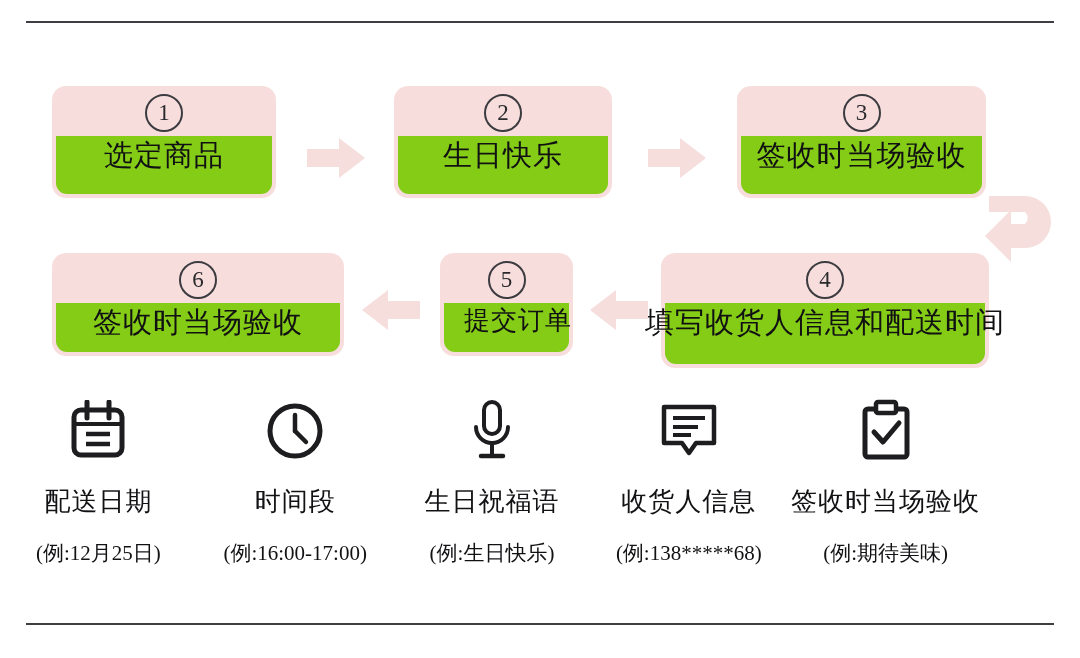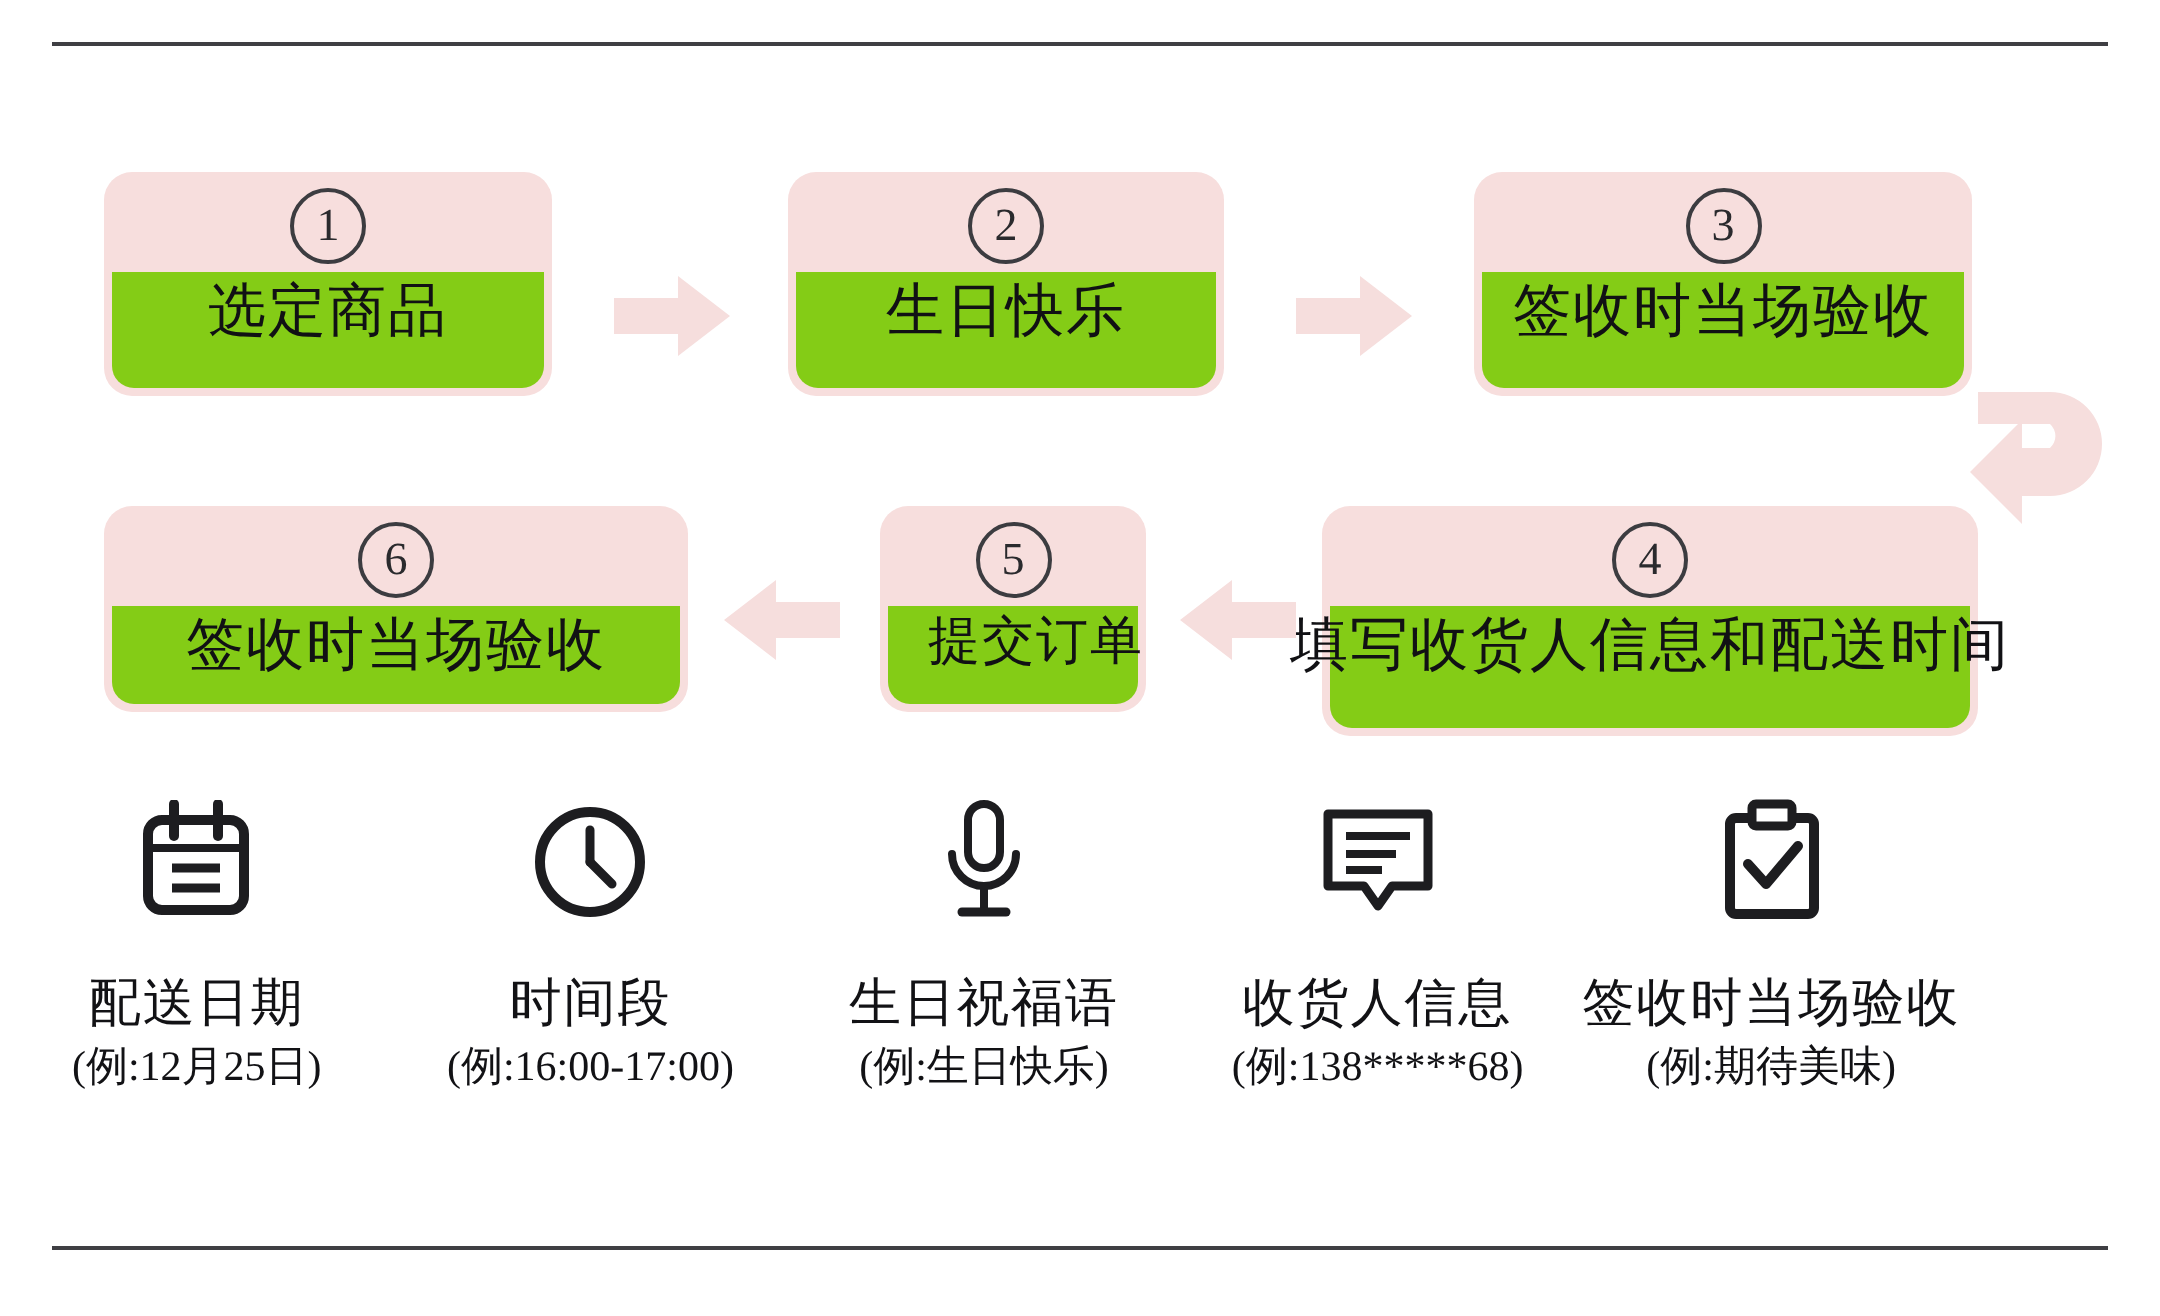--- a/index.html
+++ b/index.html
@@ -122,21 +122,21 @@
     justify-content: center;
   }
   .icon-title {
     margin-top: 20px;
     font-size: 26px;
     letter-spacing: 1px;
     color: #121215;
     white-space: nowrap;
   }
   .icon-example {
-    margin-top: 0;
+    margin-top: 20px;
     font-size: 21px;
     color: #121215;
     white-space: nowrap;
   }
 </style>
 </head>
 <body>
 
 <div class="rule rule-top"></div>
 

